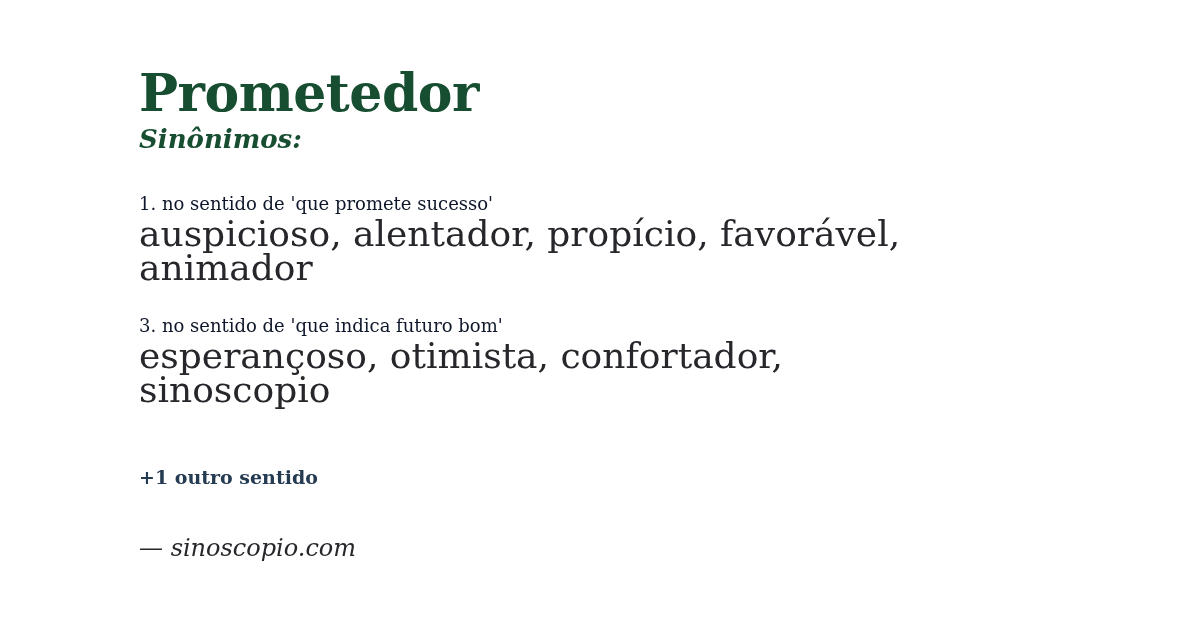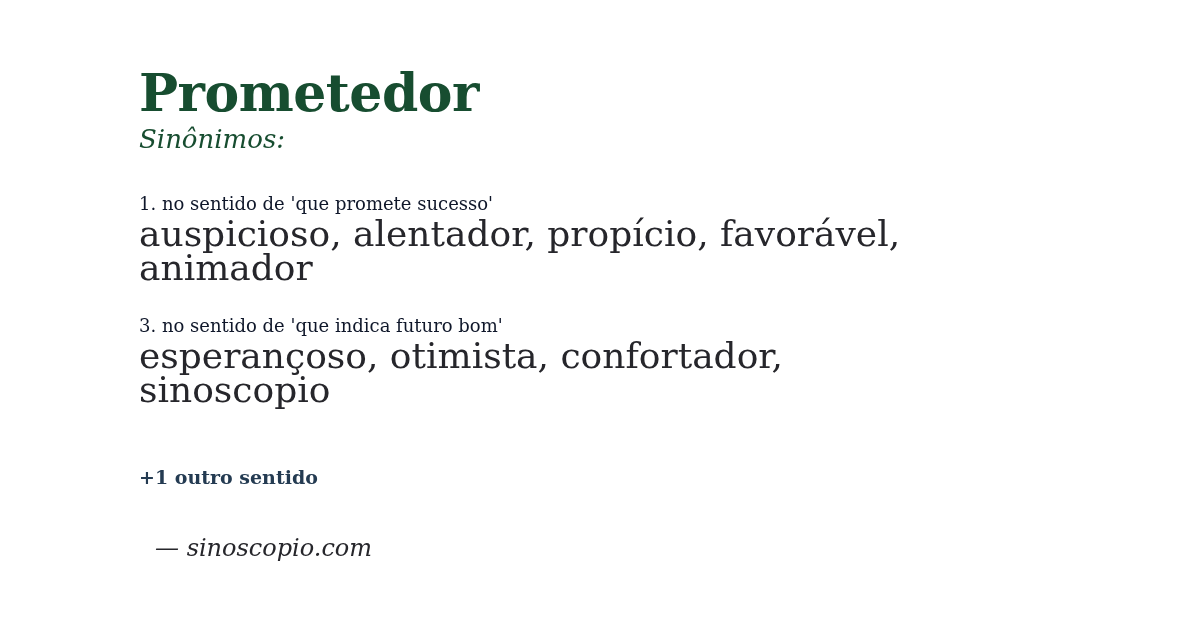--- a/index.html
+++ b/index.html
@@ -25,21 +25,21 @@
     font-size: 52px;
     line-height: 1.1;
     font-weight: bold;
     color: #174d30;
     letter-spacing: -0.5px;
   }
   .subtitle {
     margin: 4px 0 0 0;
     font-size: 26px;
     line-height: 1.15;
-    font-weight: normal;
+    font-weight: bold;
     font-style: italic;
     color: #174d30;
   }
   .senses {
     margin-top: 36px;
   }
   .sense {
     margin-bottom: 28px;
   }
   .sense-label {
@@ -60,21 +60,20 @@
     display: inline-block;
     cursor: pointer;
     font-weight: bold;
   }
   .attribution {
     margin-top: 44px;
     font-size: 24px;
     line-height: 30px;
     font-style: italic;
     color: #26262b;
-    margin-left: 16px;
   }
 </style>
 </head>
 <body>
 
 <div class="card">
 
   <h1 class="title">Prometedor</h1>
 
   <h2 class="subtitle">Sinônimos:</h2>

